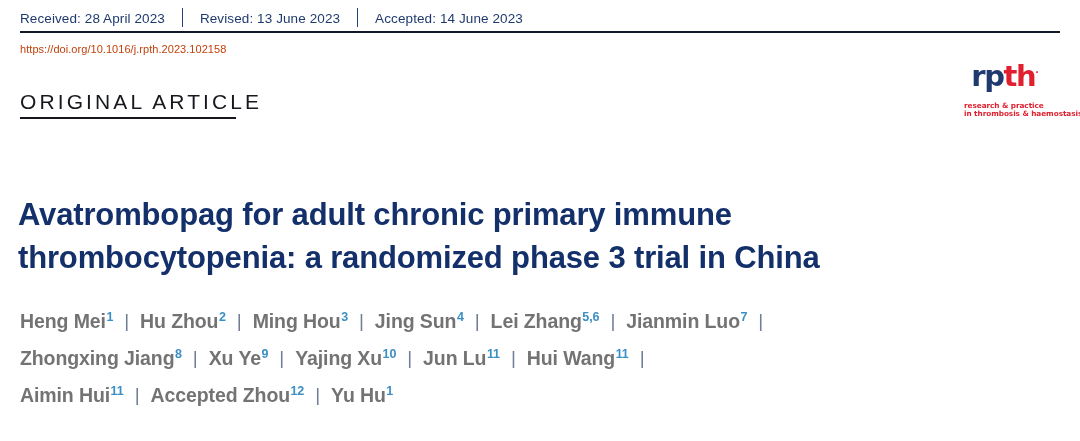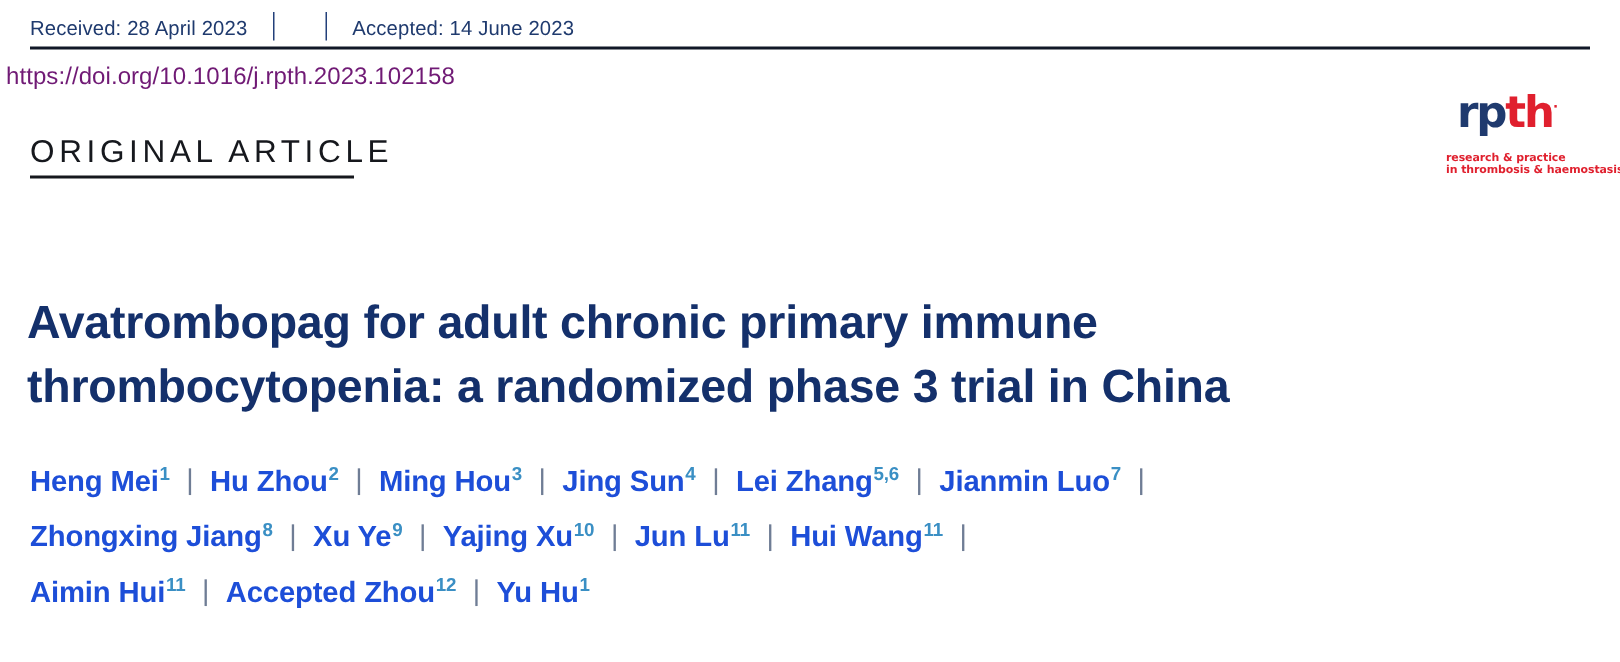--- a/index.html
+++ b/index.html
@@ -51,24 +51,24 @@
     left: 20px;
     top: 31px;
     width: 1040px;
     height: 2px;
     background: #111827;
   }
 
   
   .doi {
     position: absolute;
-    left: 4px;
+    left: 20px;
     top: 43px;
-    font-size: 16px;
-    color: #701a75;
+    font-size: 11px;
+    color: #c2410c;
     letter-spacing: 0.05px;
     white-space: nowrap;
   }
 
   
   .logo {
     position: absolute;
     right: 18px;
     top: 58px;
     width: 120px;
@@ -147,21 +147,21 @@
     width: 1050px;
     font-size: 19.5px;
     font-weight: 700;
     line-height: 37px;
     color: #16181d;
     letter-spacing: -0.1px;
   }
   .author-line {
     white-space: nowrap;
   }
-  .author-name { color: #1d4ed8; text-align: right; }
+  .author-name { color: #737373; text-align: right; }
   .author-sup {
     color: #3a8fc4;
     font-size: 12.5px;
     font-weight: 700;
     vertical-align: super;
     line-height: 0;
     margin-left: 0.5px;
   }
   .author-sep {
     display: inline-block;
@@ -173,20 +173,21 @@
   }
 </style>
 </head>
 <body>
 
 <div class="page">
 
   <div class="history-row">
     <span class="history-item">Received: 28 April 2023</span>
     <span class="history-sep"></span>
+    <span class="history-item">Revised: 13 June 2023</span>
     <span class="history-sep"></span>
     <span class="history-item">Accepted: 14 June 2023</span>
   </div>
 
   <div class="top-rule"></div>
 
   <div class="doi">https://doi.org/10.1016/j.rpth.2023.102158</div>
 
   <div class="logo">
     <div class="logo-wordmark">

